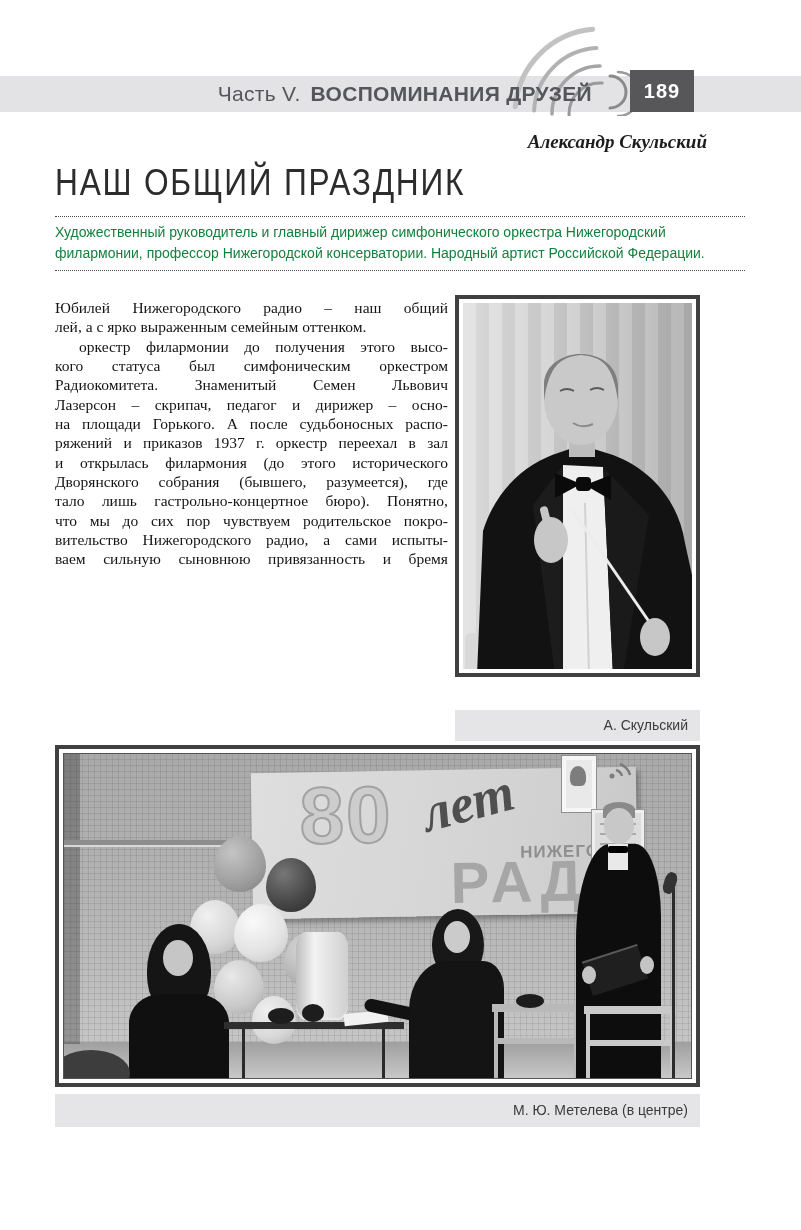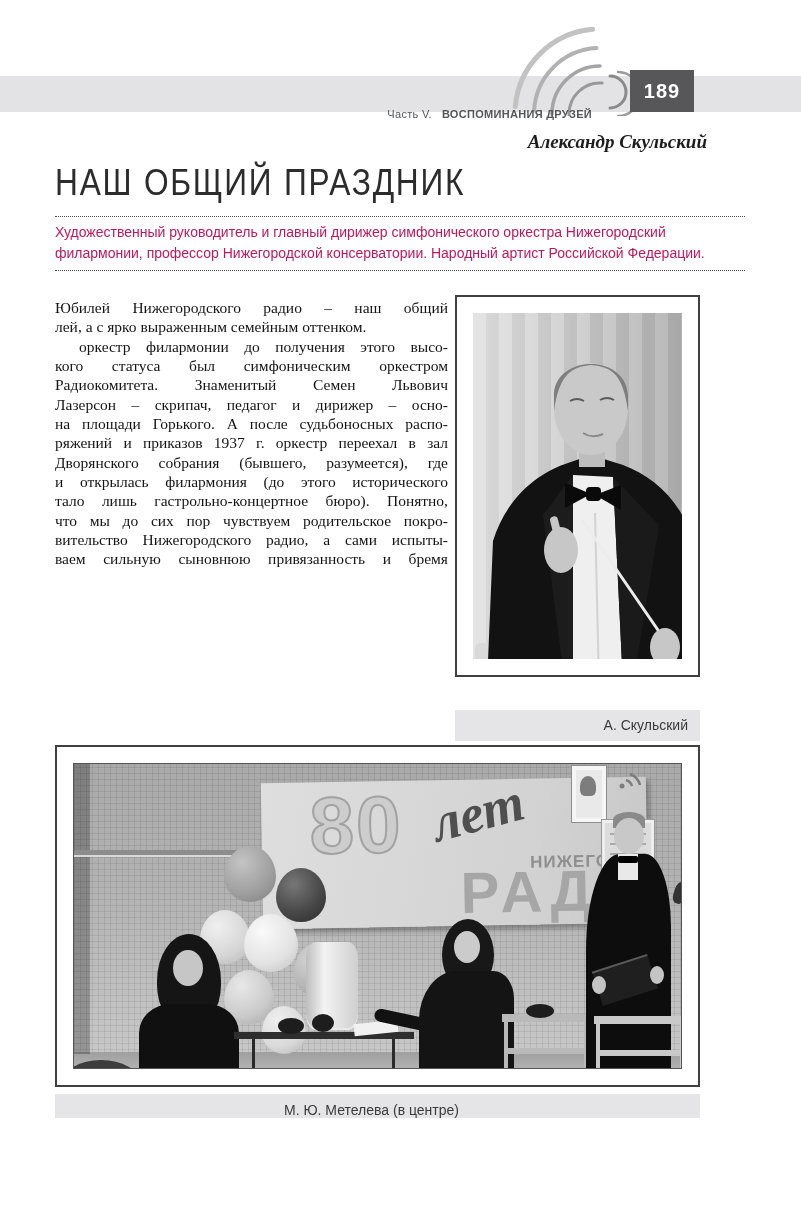--- a/index.html
+++ b/index.html
@@ -3,64 +3,64 @@
 <meta charset="utf-8">
 <style>
   html,body{margin:0;padding:0;background:#fff;}
   .page{position:relative;width:801px;height:1230px;background:#ffffff;overflow:hidden;
         font-family:"Liberation Sans",sans-serif;}
 
   
   .band{position:absolute;left:0;top:76px;width:801px;height:36px;background:#e3e3e5;z-index:1;}
   .waves{position:absolute;left:450px;top:14px;width:190px;height:102px;z-index:2;}
   .band-text{position:absolute;top:76px;height:36px;line-height:36px;right:209px;z-index:3;
-             color:#54565a;font-size:11px;letter-spacing:.3px;white-space:nowrap;margin-top:20px;}
+             color:#54565a;font-size:21px;letter-spacing:.3px;white-space:nowrap;}
   .band-text .part{font-weight:400;margin-right:10px;}
   .band-text .section{font-weight:700;}
   .page-num{position:absolute;left:630px;top:70px;width:64px;height:42px;background:#57575a;z-index:4;
             color:#ffffff;font-weight:700;font-size:20px;text-align:center;line-height:42px;letter-spacing:1px;}
 
   
   .author{position:absolute;left:300px;right:94px;top:131px;text-align:right;
           font-family:"Liberation Serif",serif;font-style:italic;font-weight:700;
           font-size:19px;color:#1d1d1d;}
   .title{position:absolute;left:55px;top:162px;font-size:36px;font-weight:400;color:#2c2c2c;
          letter-spacing:2px;transform:scaleX(.88);transform-origin:left top;white-space:nowrap;}
   .lede{position:absolute;left:55px;top:216px;width:690px;
         border-top:1px dotted #4a4a4a;border-bottom:1px dotted #4a4a4a;
-        padding:5px 0 6px 0;font-size:14px;line-height:21px;color:#be185d;white-space:pre-line;}
+        padding:5px 0 6px 0;font-size:14px;line-height:21px;color:#15803d;white-space:pre-line;}
 
   
   .bodycol{position:absolute;left:55px;top:298px;width:393px;
            font-family:"Liberation Serif",serif;font-size:15.5px;line-height:19.35px;color:#141414;}
   .jline{text-align:justify;text-align-last:justify;}
   .jline.jlast{text-align-last:left;}
   .para2 .jline:first-child{text-indent:24px;}
 
   
-  .frame{position:absolute;background:#fff;border:2px solid #404040;padding:16px;box-sizing:border-box;}
+  .frame{position:absolute;background:#fff;border:4px solid #404040;padding:4px;box-sizing:border-box;}
   .caption-bar{position:absolute;background:#e5e5e7;color:#3a3a3a;font-size:14px;
                text-align:right;box-sizing:border-box;padding-right:12px;}
 
   
   .portrait-frame{left:455px;top:295px;width:245px;height:382px;}
   .portrait-inner{position:relative;width:100%;height:100%;overflow:hidden;
      background:
        linear-gradient(90deg, rgba(255,255,255,.38) 0%, rgba(255,255,255,0) 45%, rgba(0,0,0,.14) 100%),
        repeating-linear-gradient(90deg,#d4d4d4 0 13px,#c3c3c3 13px 26px);}
   .portrait-caption{left:455px;top:710px;width:245px;height:31px;line-height:31px;}
 
   
   .event-frame{left:55px;top:745px;width:645px;height:342px;}
   .event-inner{position:relative;width:100%;height:100%;overflow:hidden;border:1px solid #555;box-sizing:border-box;
      background:
        repeating-linear-gradient(0deg, rgba(0,0,0,.08) 0 1px, rgba(0,0,0,0) 1px 6px),
        repeating-linear-gradient(90deg, rgba(0,0,0,.08) 0 1px, rgba(0,0,0,0) 1px 6px),
        linear-gradient(180deg,#a9a9a9 0%,#b4b4b4 45%,#bebebe 70%,#c9c9c9 100%);}
-  .event-caption{left:55px;top:1094px;width:645px;height:24px;line-height:33px;text-align:center;}
+  .event-caption{left:55px;top:1094px;width:645px;height:33px;line-height:33px;}
 
   .abs{position:absolute;}
   .floor{left:0;top:288px;width:635px;height:43px;background:linear-gradient(180deg,#9f9f9f,#d0d0d0);}
   .wall-edge{left:0;top:0;width:16px;height:290px;background:rgba(0,0,0,.25);}
   .rail{left:0;top:86px;width:190px;height:5px;background:#8d8d8d;box-shadow:0 2px 0 #d8d8d8;}
 
   .banner{left:188px;top:16px;width:385px;height:146px;overflow:hidden;
           background:linear-gradient(100deg,#dedede 0%,#d2d2d2 70%,#c8c8c8 100%);
           transform:rotate(-1deg);box-shadow:3px 4px 5px rgba(0,0,0,.3);}
   .banner-80{left:48px;top:4px;font-size:80px;font-weight:700;color:#cdcdcd;
@@ -142,22 +142,22 @@
         <div class="jline">Юбилей Нижегородского радио – наш общий</div>
         <div class="jline jlast">лей, а с ярко выраженным семейным оттенком.</div>
       </div>
     <div class="para2">
         <div class="jline">оркестр филармонии до получения этого высо-</div>
         <div class="jline">кого статуса был симфоническим оркестром</div>
         <div class="jline">Радиокомитета. Знаменитый Семен Львович</div>
         <div class="jline">Лазерсон – скрипач, педагог и дирижер – осно-</div>
         <div class="jline">на площади Горького. А после судьбоносных распо-</div>
         <div class="jline">ряжений и приказов 1937 г. оркестр переехал в зал</div>
+        <div class="jline">и открылась филармония (до этого исторического</div>
         <div class="jline">Дворянского собрания (бывшего, разумеется), где</div>
-        <div class="jline">и открылась филармония (до этого исторического</div>
         <div class="jline">тало лишь гастрольно-концертное бюро). Понятно,</div>
         <div class="jline">что мы до сих пор чувствуем родительское покро-</div>
         <div class="jline">вительство Нижегородского радио, а сами испыты-</div>
         <div class="jline">ваем сильную сыновнюю привязанность и бремя</div>
       </div>
   </div>
 
   <div class="frame portrait-frame">
     <div class="portrait-inner">
       <svg width="235" height="372" viewBox="0 0 235 372" aria-hidden="true">

